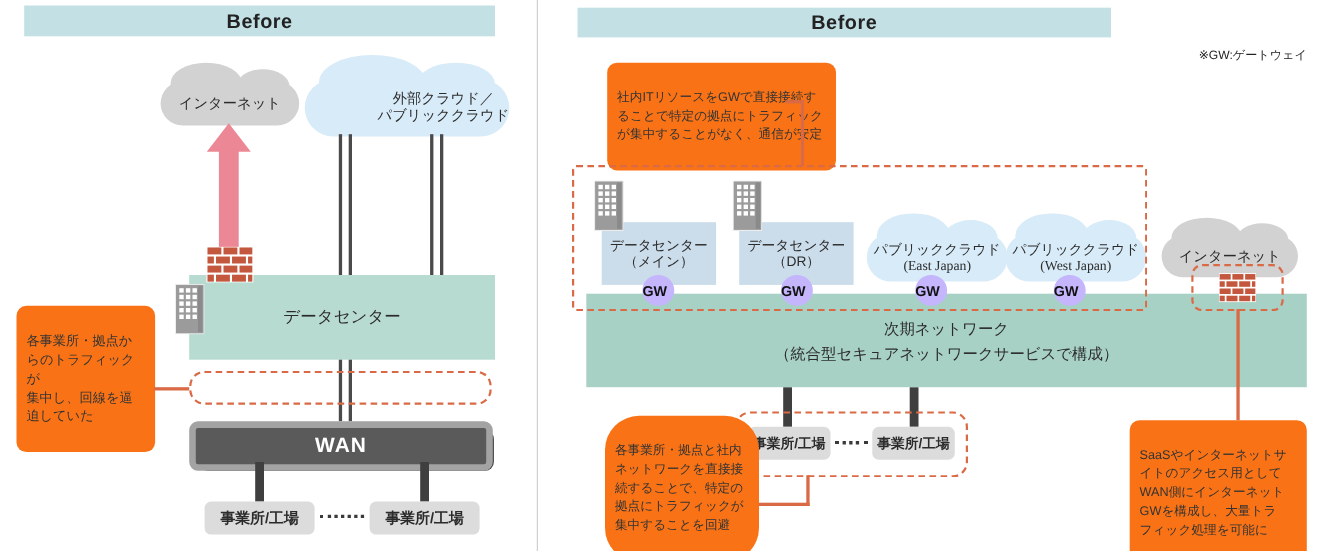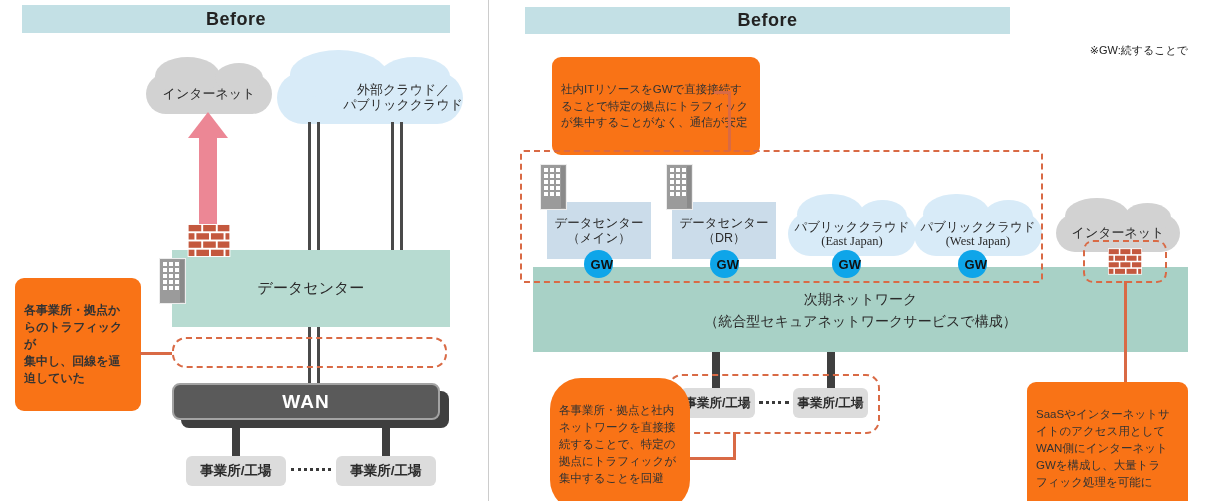--- a/index.html
+++ b/index.html
@@ -49,22 +49,22 @@
     font-size:13.5px;font-weight:bold;color:#2b2b2b;
   }
   .office-sm{width:75px;height:30px;font-size:12.5px;}
   .dotsep{position:absolute;border-top:3px dotted #3a3a3a;}
   .bluebox{
     position:absolute;width:104px;height:57px;background:#cbdcea;
     display:flex;align-items:center;justify-content:center;text-align:center;
     font-size:12.5px;line-height:15px;
   }
   .gw{
-    position:absolute;width:29px;height:28px;border-radius:50%;background:#0ea5e9;
-    display:flex;align-items:center;justify-content:flex-end;
+    position:absolute;width:29px;height:28px;border-radius:50%;background:#c4b5fd;
+    display:flex;align-items:center;justify-content:flex-start;
     font-size:13px;font-weight:bold;color:#111;z-index:6;
   }
   .defs{position:absolute;width:0;height:0;overflow:hidden;}
 </style>
 </head>
 <body>
 
 <svg class="defs" aria-hidden="true">
   <defs>
     <symbol id="sym-firewall" viewBox="0 0 44 34">
@@ -140,49 +140,49 @@
   </svg>
 <svg class="abs" style="left:159px;top:258px;width:27px;height:46px;z-index:4;">
     <use href="#sym-building"></use>
   </svg>
 
 <div class="dlink" style="left:308px;top:327px;height:56px;"></div>
 <div class="dlink" style="left:317px;top:327px;height:56px;"></div>
 
 <div class="dashbox" style="left:172px;top:337px;width:271px;height:27px;border-radius:14px;"></div>
 
-<div class="callout" style="left:15px;top:278px;width:108px;font-weight:bold;">各事業所・拠点か
+<div class="callout" style="left:15px;top:278px;width:108px;">各事業所・拠点か
 らのトラフィックが
 集中し、回線を逼
 迫していた</div>
 <div class="oline" style="left:140px;top:352px;width:32px;height:3px;"></div>
 
 <div class="abs" style="left:181px;top:391px;width:268px;height:37px;background:#3f3f3f;border-radius:8px;"></div>
-<div class="abs" style="left:172px;top:383px;width:264px;height:33px;background:#5a5a5a;border:2px solid #a3a3a3;border-radius:8px;display:flex;align-items:center;justify-content:center;">
+<div class="abs" style="left:172px;top:383px;width:264px;height:33px;background:#5a5a5a;border:6px solid #a3a3a3;border-radius:8px;display:flex;align-items:center;justify-content:center;">
   <span style="color:#fff;font-weight:bold;font-size:19px;letter-spacing:1px;">WAN</span>
 </div>
 
 <div class="stub" style="left:232px;top:420px;height:36px;"></div>
 <div class="stub" style="left:382px;top:420px;height:36px;"></div>
 
 <div class="office" style="left:186px;top:456px;">
   <span>事業所/工場</span>
 </div>
 <div class="office" style="left:336px;top:456px;">
   <span>事業所/工場</span>
 </div>
 <div class="dotsep" style="left:291px;top:468px;width:40px;"></div>
 
 <div class="abs" style="left:488px;top:0;width:1px;height:501px;background:#cccccc;"></div>
 
 <div class="panel-header" style="left:525px;top:7px;width:485px;height:27px;">
   <span>Before</span>
 </div>
 
-<div class="abs" style="left:1027px;top:43px;width:161px;text-align:right;font-size:11px;color:#222;">※GW:続することで</div>
+<div class="abs" style="left:1027px;top:43px;width:161px;text-align:right;font-size:11px;color:#222;">※GW:ゲートウェイ</div>
 
 <div class="callout" style="left:552px;top:57px;width:190px;font-size:11.5px;line-height:16.5px;">社内ITリソースをGWで直接接続す
 ることで特定の拠点にトラフィック
 が集中することがなく、通信が安定</div>
 <div class="oline" style="left:714px;top:91px;width:16px;height:3px;"></div>
 <div class="oline" style="left:728px;top:91px;width:3px;height:60px;"></div>
 
 <div class="dashbox" style="left:520px;top:150px;width:519px;height:129px;border-radius:4px;z-index:5;"></div>
 
 <div class="tealbox" style="left:533px;top:267px;width:655px;height:85px;background:#a8d1c6;z-index:1;align-items:center;">

